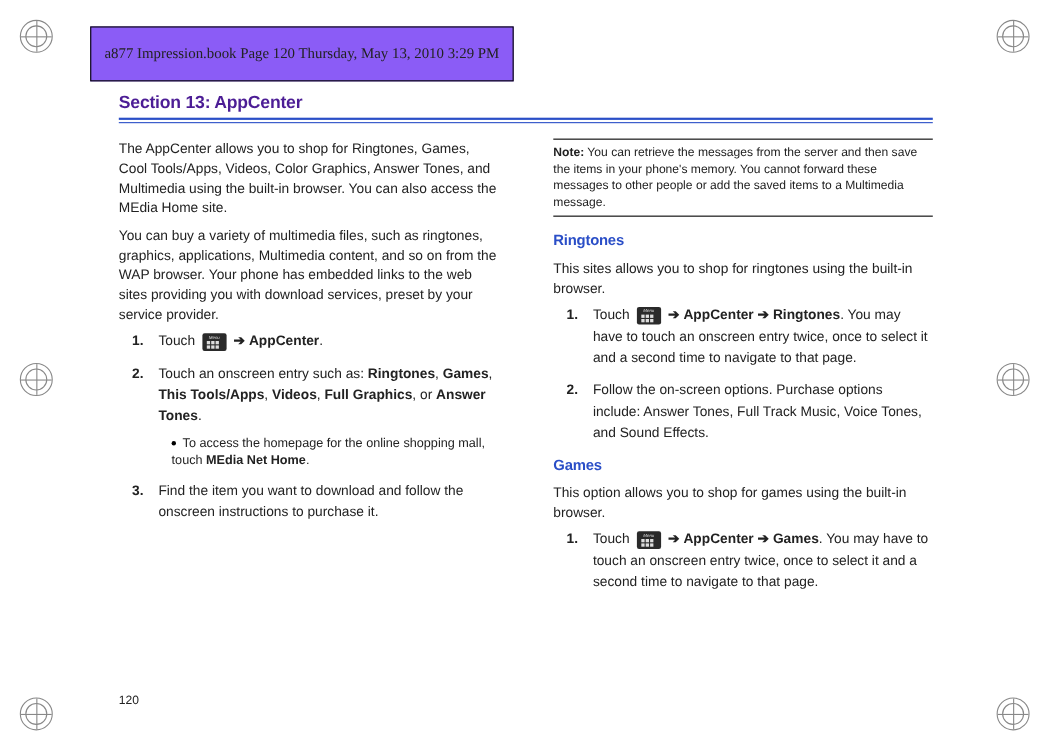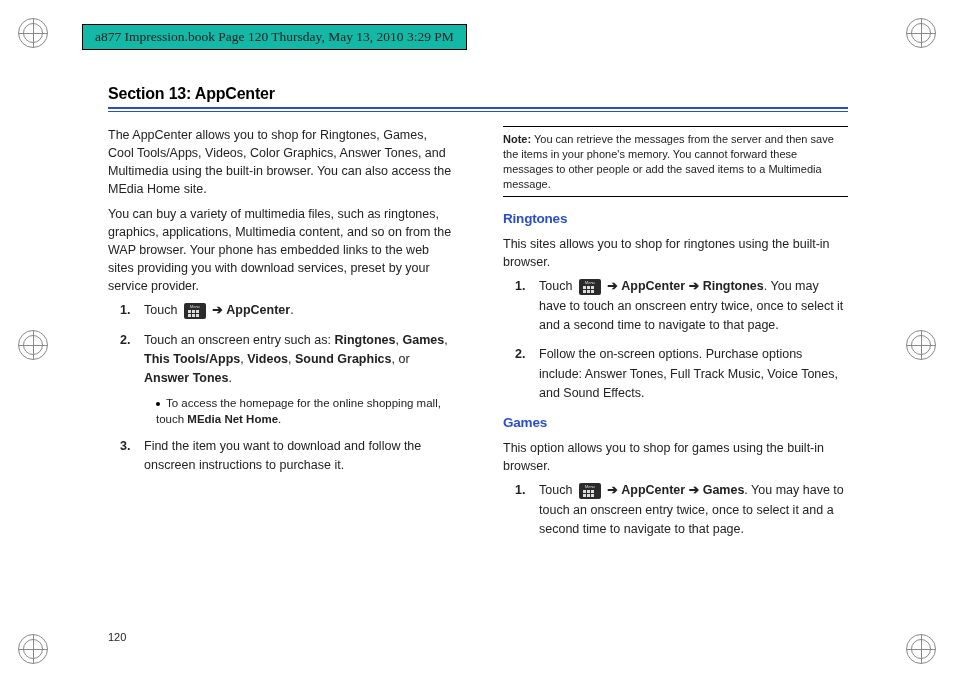--- a/index.html
+++ b/index.html
@@ -41,38 +41,38 @@
   .reg-bl { bottom: 18px; left: 18px; }
   .reg-br { bottom: 18px; right: 18px; }
   .reg-ml { top: 330px; left: 18px; }
   .reg-mr { top: 330px; right: 18px; }
 
   .header-box {
     position: absolute;
     top: 24px;
     left: 82px;
     border: 1px solid #000;
-    padding: 4px 12px;
+    padding: 16px 12px;
     font-family: "Times New Roman", serif;
     font-size: 13.5px;
-    background: #14b8a6;
+    background: #8b5cf6;
   }
 
   .page {
     position: absolute;
     top: 85px;
     left: 108px;
     width: 740px;
   }
 
   .section-title {
     font-family: Arial, sans-serif;
     font-weight: bold;
     font-size: 16px;
-    color: #000000;
+    color: #4c1d95;
     margin-bottom: 4px;
     letter-spacing: -0.2px;
   }
   .title-rule {
     height: 2px;
     background: #2a4ec7;
     margin-bottom: 2px;
   }
   .title-rule-thin {
     height: 1px;
@@ -248,21 +248,21 @@
                 <span></span>
                 <span></span>
                 <span></span>
                 <span></span>
                 <span></span>
               </span></span>
           <span class="arrow">➔</span>
           <b>AppCenter</b><span>.</span>
         </li>
         <li>
-          <span>Touch an onscreen entry such as: </span><b>Ringtones</b>, <b>Games</b>, <b>This Tools/Apps</b>, <b>Videos</b>, <b>Sound Graphics</b><span>, or </span><b>Answer Tones</b><span>.</span>
+          <span>Touch an onscreen entry such as: </span><b>Ringtones</b>, <b>Games</b>, <b>This Tools/Apps</b>, <b>Videos</b>, <b>Full Graphics</b><span>, or </span><b>Answer Tones</b><span>.</span>
           <div class="sub-bullet">
             <span class="dot"></span><span>To access the homepage for the online shopping mall, touch </span><b>MEdia Net Home</b><span>.</span>
           </div>
         </li>
         <li>Find the item you want to download and follow the onscreen instructions to purchase it.</li>
       </ol>
     </div>
 
     <div class="col">
       <div class="note">

